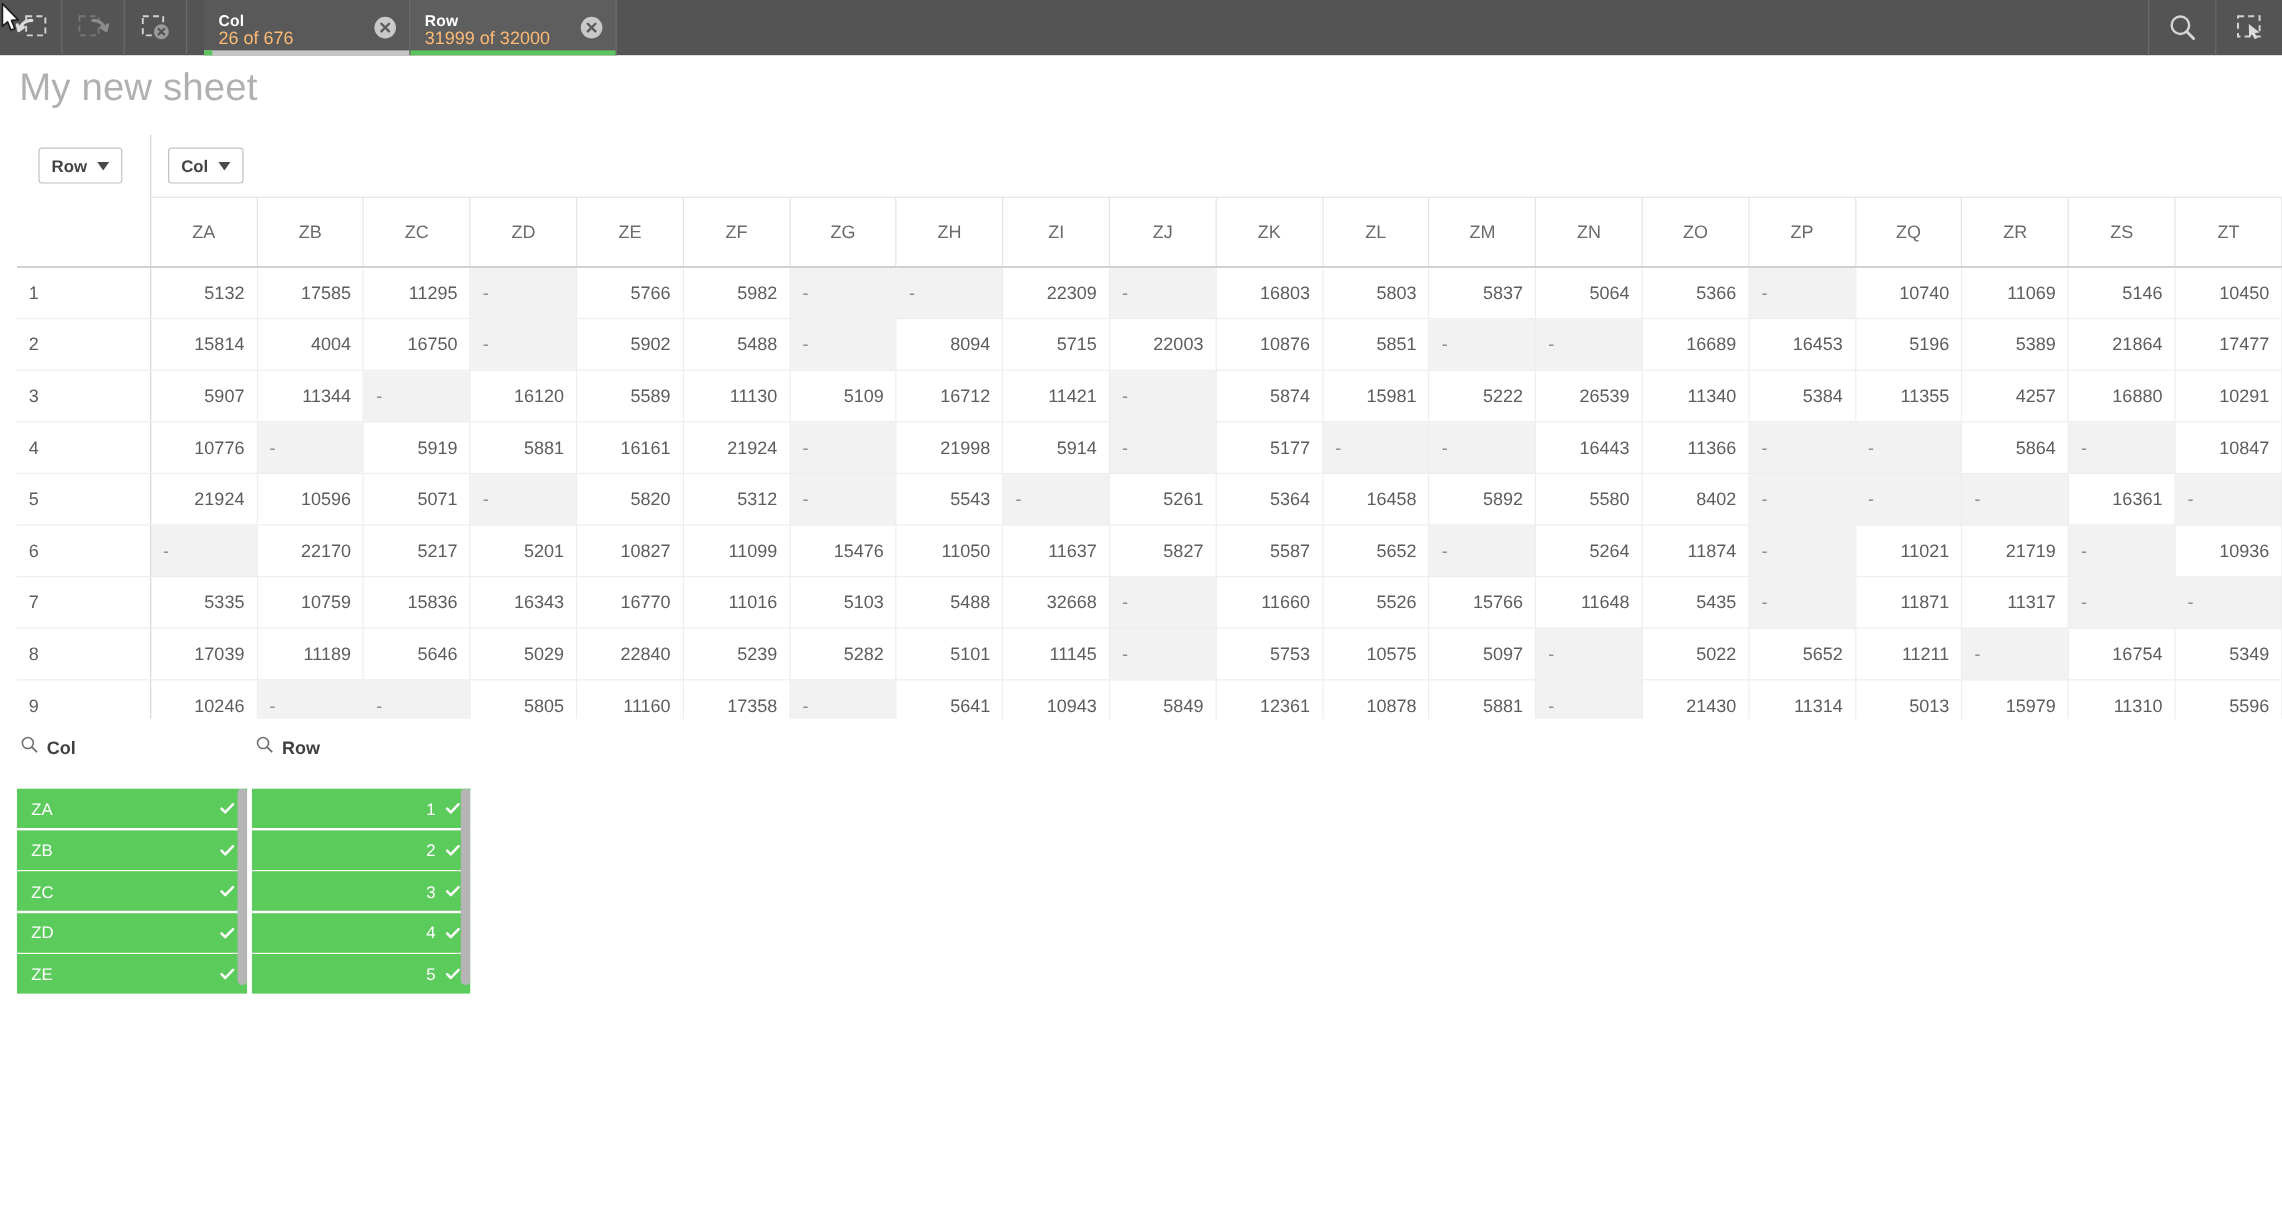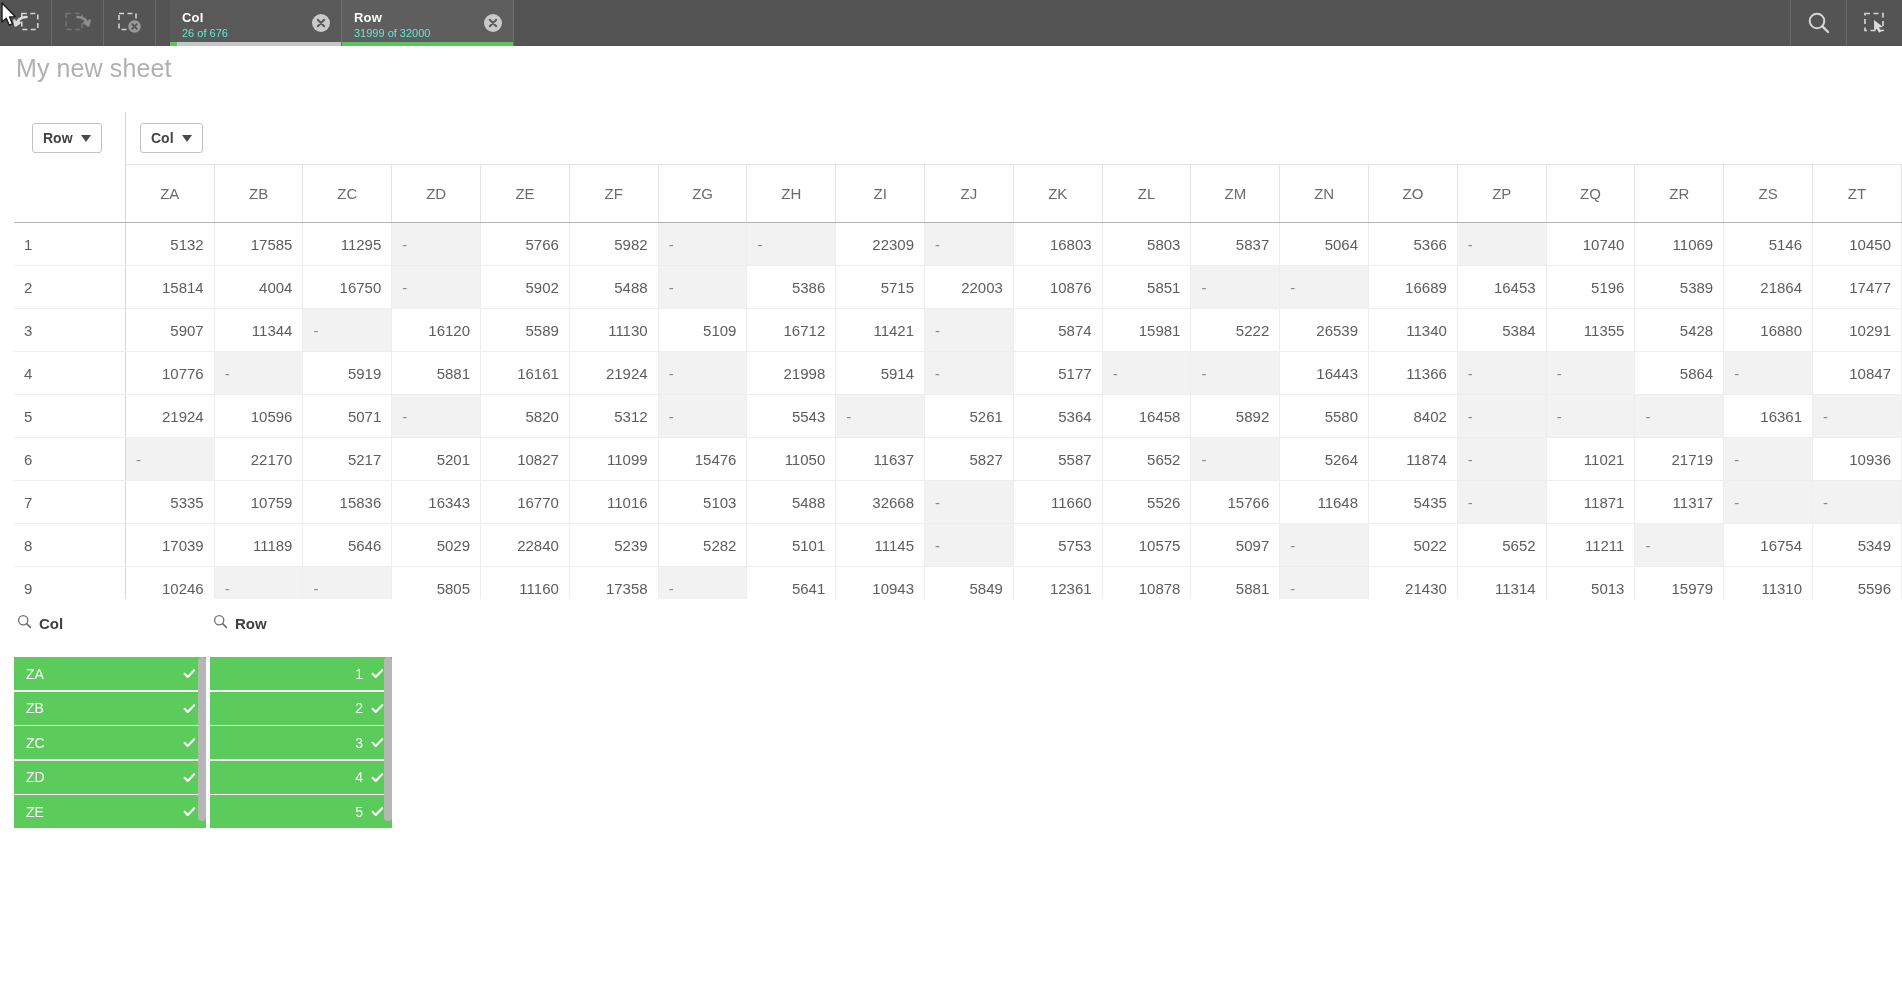--- a/index.html
+++ b/index.html
@@ -38,42 +38,42 @@
     position: relative;
     padding: 4px 10px 0 12px;
     display: flex; flex-direction: column; justify-content: center;
   }
   .sel-chip.active { background: #5e5e5e; }
   .chip-title {
     color: #ffffff; font-size: 13px; font-weight: bold;
     line-height: 15px; letter-spacing: .2px;
   }
   .chip-sub {
-    color: #5eead4; font-size: 11px; line-height: 16px;
+    color: #fdba74; font-size: 15px; line-height: 16px;
     font-family: "Liberation Sans", sans-serif;
   }
   .chip-clear {
     position: absolute; right: 10px; top: 50%;
     transform: translateY(-50%);
     width: 20px; height: 20px; cursor: pointer;
   }
   .chip-bar {
     position: absolute; left: 0; bottom: 0;
     height: 4px; width: 100%;
     background: #c6c6c6;
   }
   .chip-bar > i { display: block; height: 4px; background: #5cc45c; }
 
   .sel-right { margin-left: auto; display: flex; align-items: stretch; }
   .sel-right .sel-tool { border-right: none; border-left: 1px solid #6a6a6a; width: 56px; }
 
   
   #sheet-title {
     position: absolute; left: 16px; top: 54px;
-    font-size: 25px; color: #b0b0b0; font-weight: normal;
+    font-size: 32px; color: #b0b0b0; font-weight: normal;
     letter-spacing: .1px;
   }
 
   
   #table-object {
     position: absolute; left: 14px; top: 112px;
     width: 1888px; height: 487px;
     background: #ffffff;
     overflow: hidden;
   }
@@ -388,21 +388,21 @@
         </tr>
         <tr>
           <td class="rowlbl">2</td>
           <td>15814</td>
           <td>4004</td>
           <td class="">16750</td>
           <td class="null">-</td>
           <td>5902</td>
           <td>5488</td>
           <td class="null">-</td>
-          <td>5386</td>
+          <td>8094</td>
           <td>5715</td>
           <td class="">22003</td>
           <td>10876</td>
           <td>5851</td>
           <td class="null">-</td>
           <td class="null">-</td>
           <td>16689</td>
           <td>16453</td>
           <td class="">5196</td>
           <td>5389</td>
@@ -421,21 +421,21 @@
           <td>16712</td>
           <td class="">11421</td>
           <td class="null">-</td>
           <td>5874</td>
           <td>15981</td>
           <td>5222</td>
           <td>26539</td>
           <td>11340</td>
           <td class="">5384</td>
           <td>11355</td>
-          <td>5428</td>
+          <td>4257</td>
           <td>16880</td>
           <td>10291</td>
         </tr>
         <tr>
           <td class="rowlbl">4</td>
           <td class="">10776</td>
           <td class="null">-</td>
           <td>5919</td>
           <td>5881</td>
           <td>16161</td>

